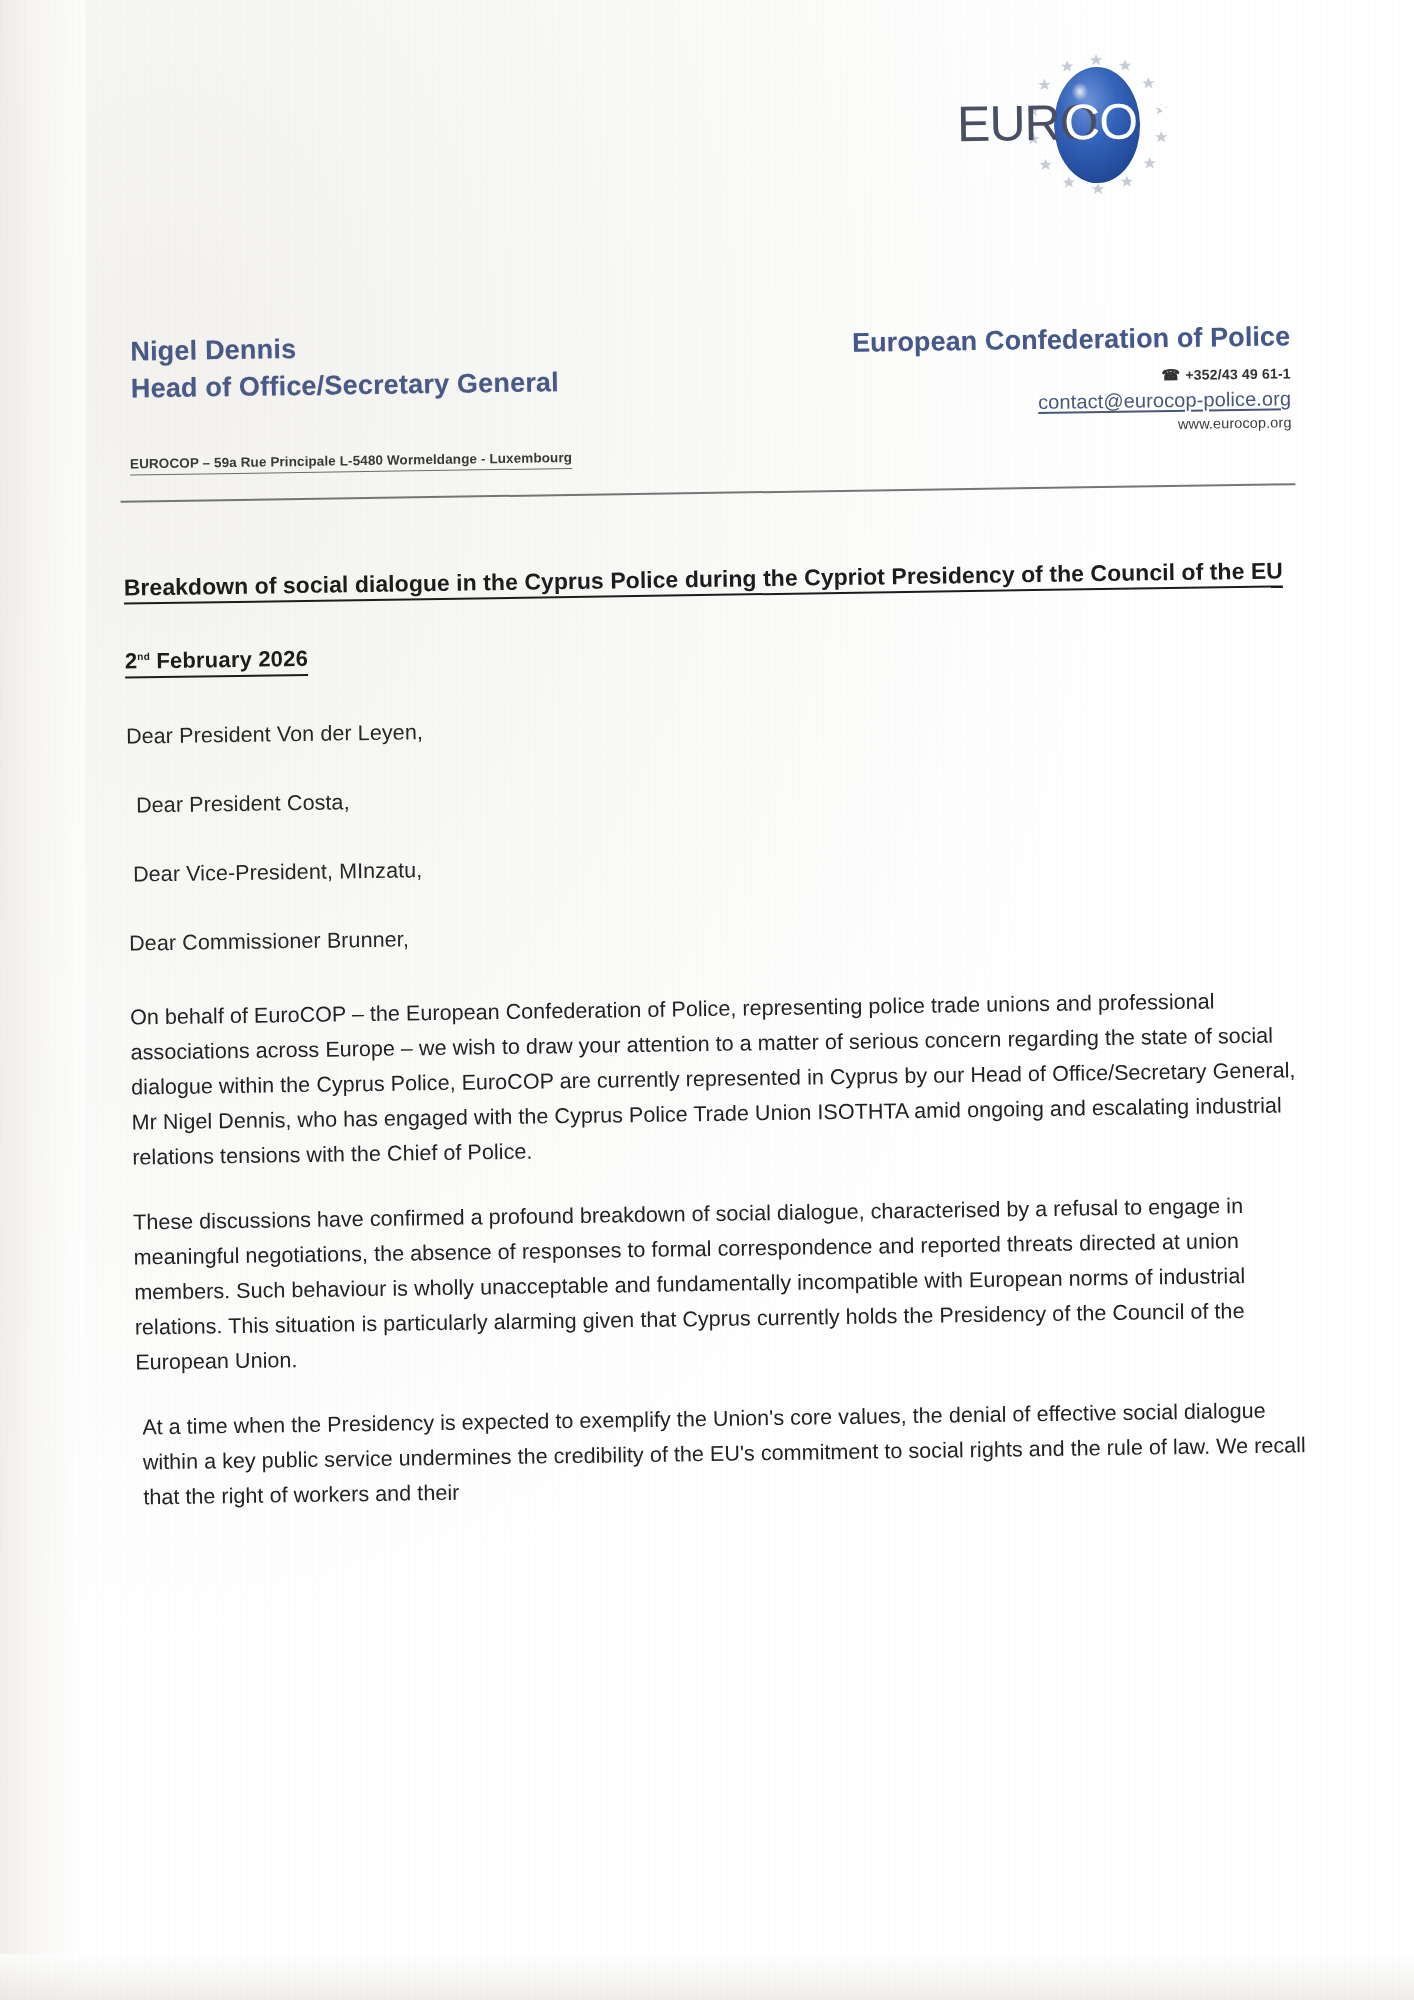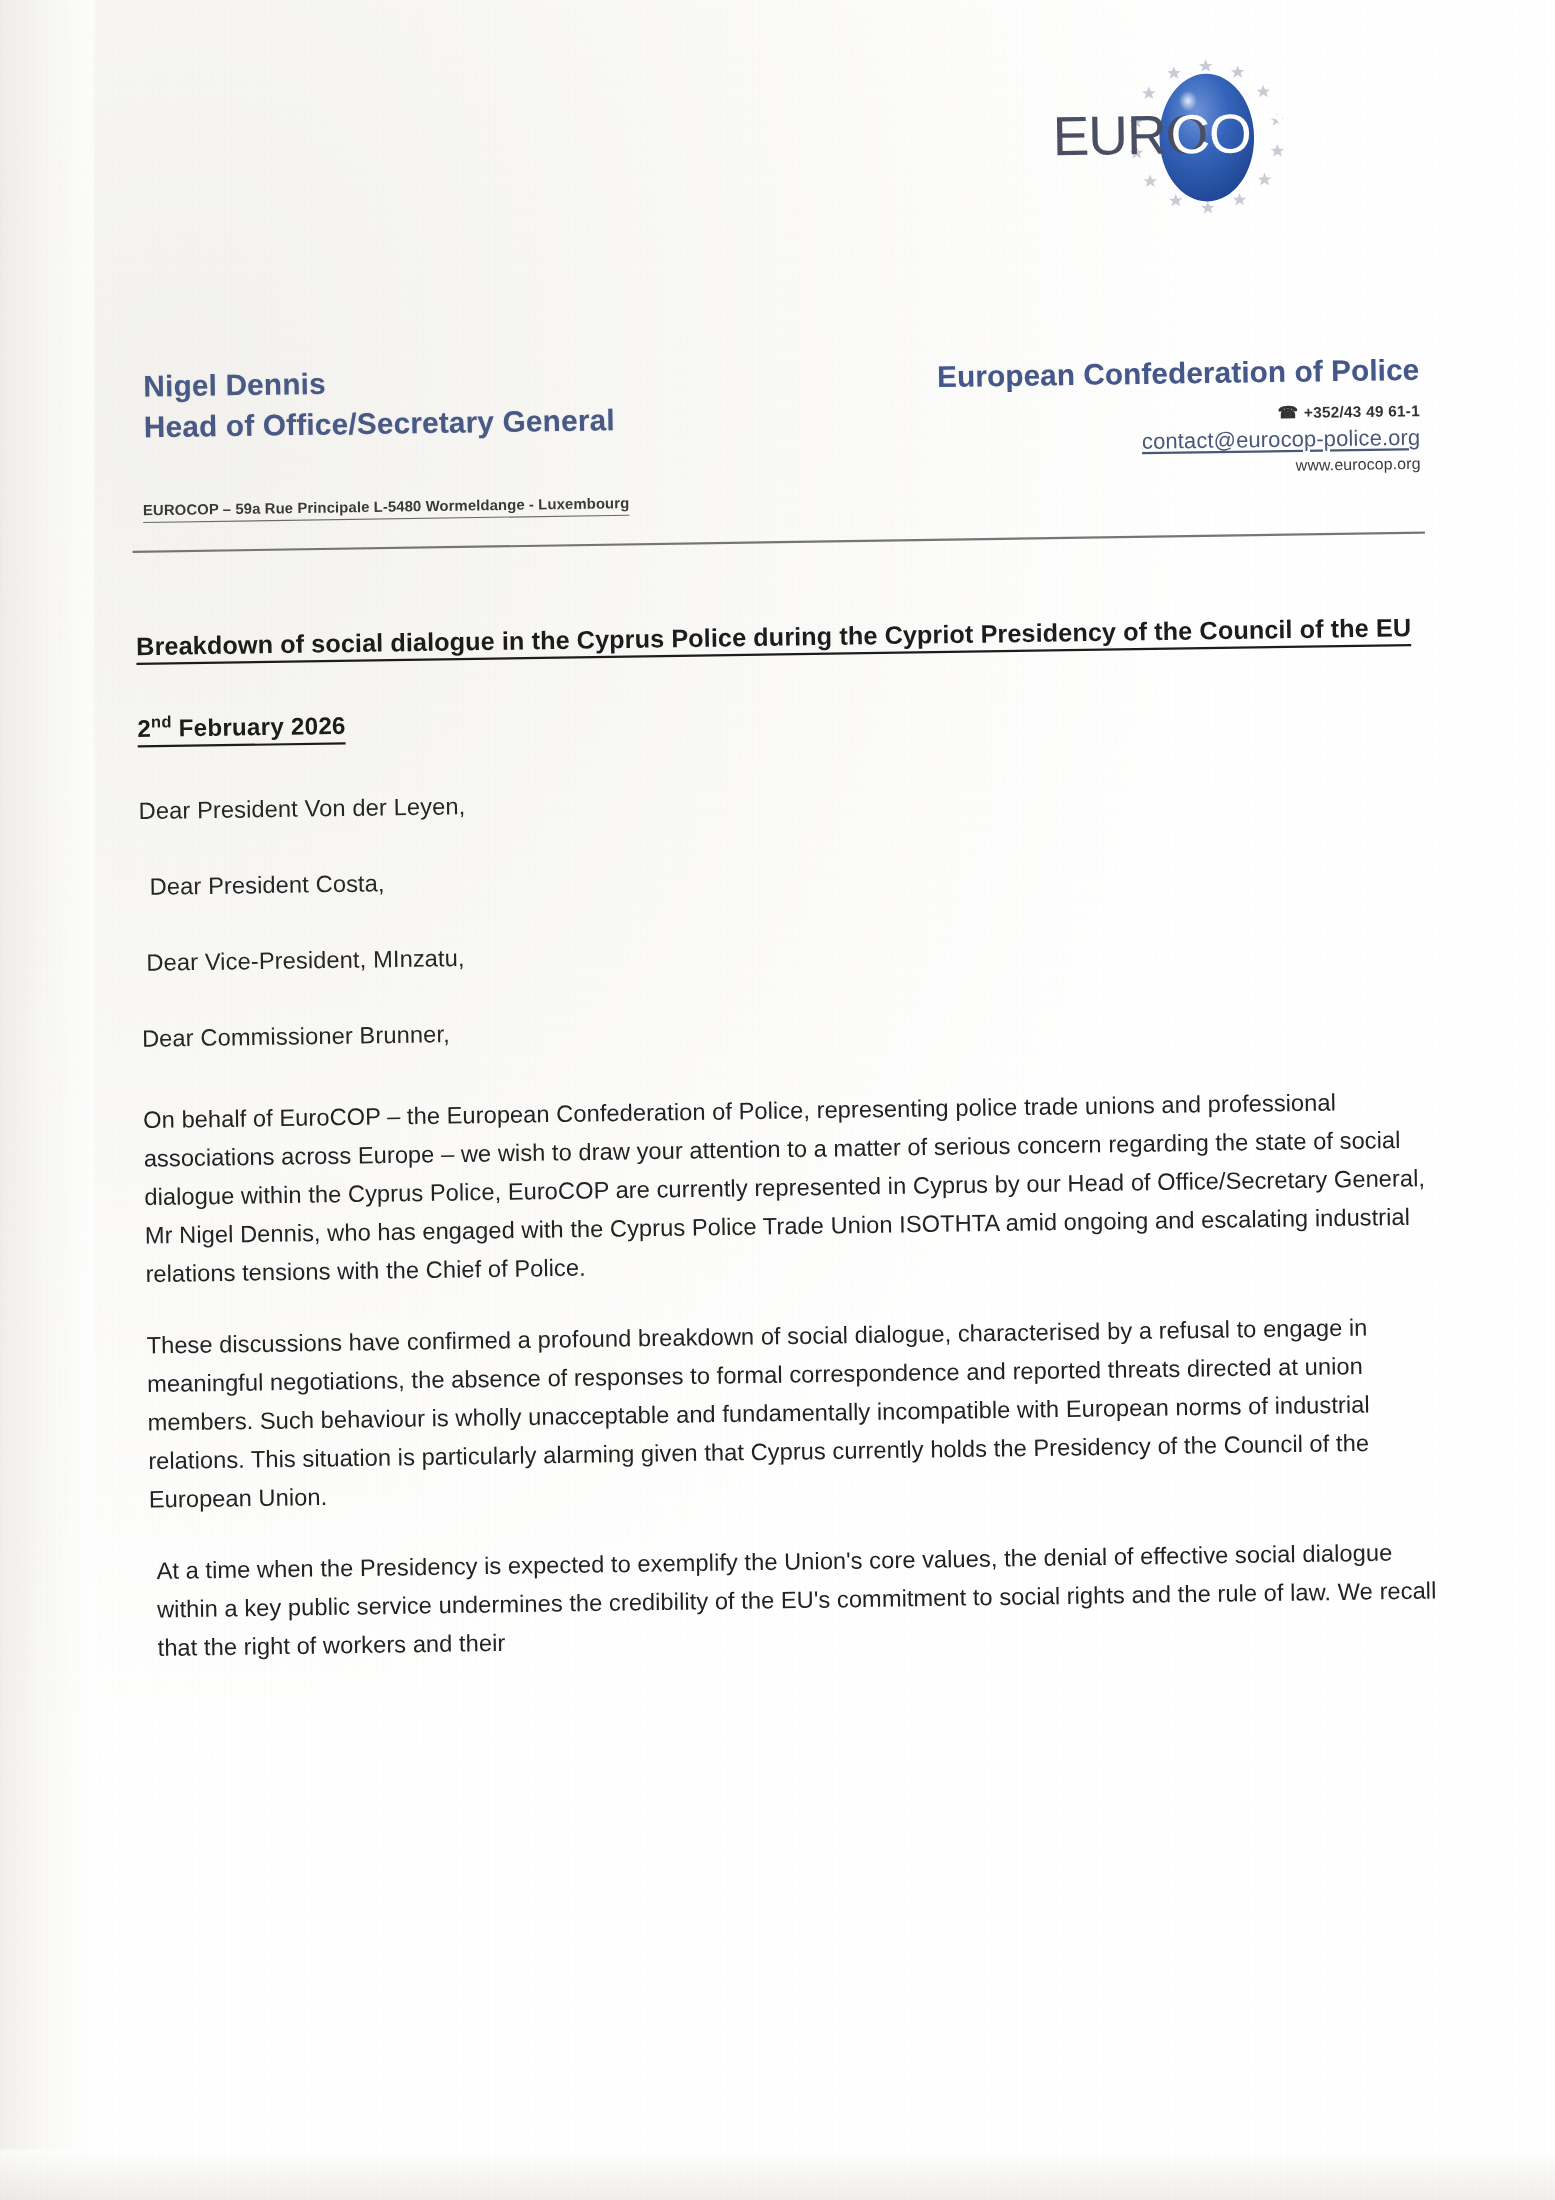--- a/index.html
+++ b/index.html
@@ -174,21 +174,21 @@
   .doc-date {
     margin-top: 40px;
     font-size: 22px;
     font-weight: bold;
     color: #1d1d1d;
     display: inline-block;
     border-bottom: 2px solid #1d1d1d;
     padding-bottom: 2px;
     letter-spacing: .2px;
   }
-  .doc-date sup { font-size: 15px; vertical-align: super; }
+  .doc-date sup { font-size: 10px; vertical-align: super; }
 
   .salutations { margin-top: 46px; }
   .salutation {
     font-size: 21.5px;
     color: #272727;
     margin-bottom: 44px;
     letter-spacing: .1px;
   }
   .salutation.indent-1 { padding-left: 9px; }
   .salutation.indent-2 { padding-left: 5px; }

